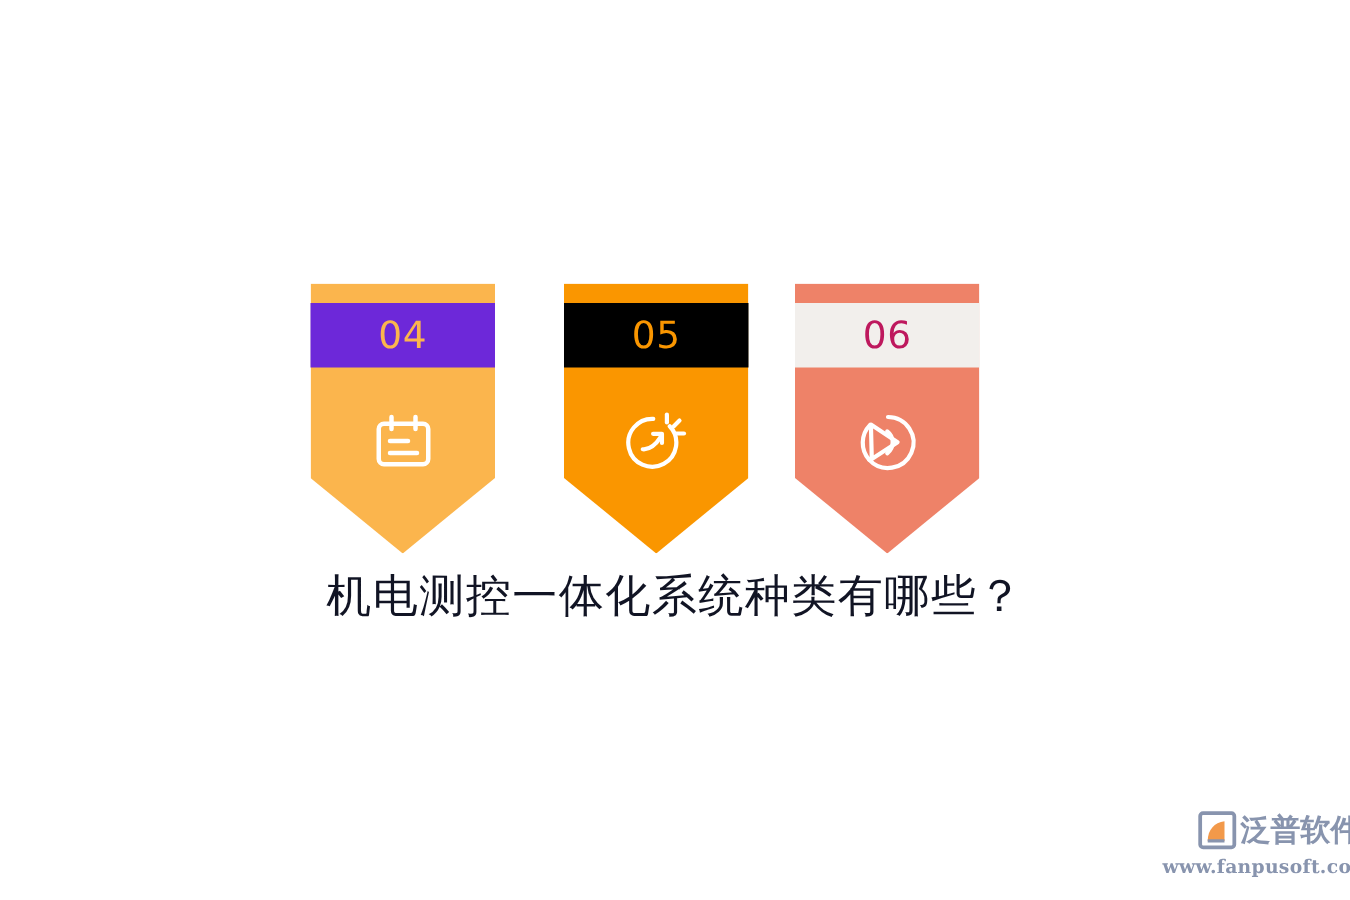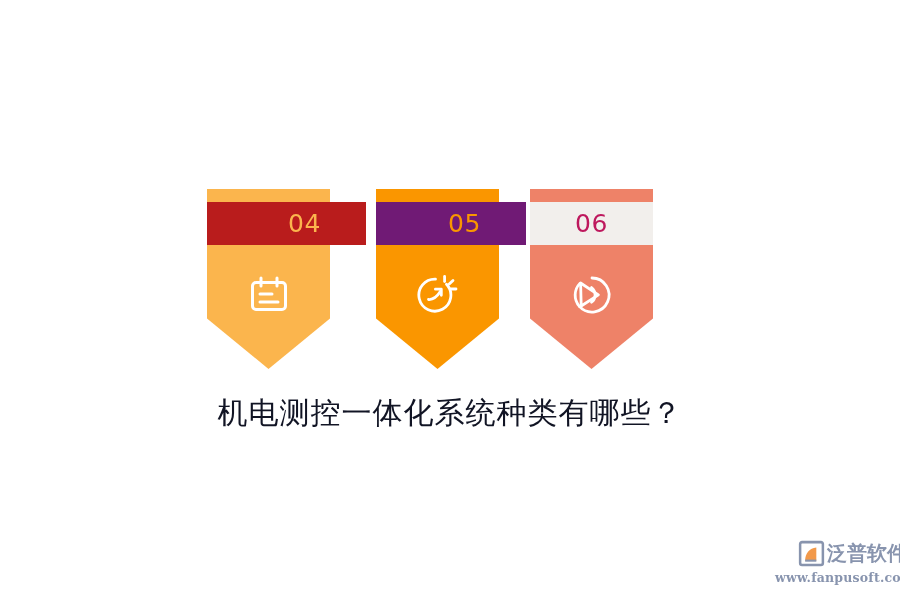--- a/index.html
+++ b/index.html
@@ -141,37 +141,37 @@
 </style>
 </head>
 <body style="background: rgb(255, 255, 255);">
 
 <div id="stage">
 
   <div class="banner-row">
 
     <div class="banner banner-1">
       <div class="pennant" style="background: rgb(251, 181, 77);"></div>
-      <div class="num-band" style="background: #b91c1c; padding-left: 36px;">
+      <div class="num-band" style="background: #6d28d9;">
         <span class="num" style="color: rgb(251, 181, 77);">04</span>
       </div>
       <div class="icon-slot">
         <svg width="40" height="38" viewBox="0 0 40 38" fill="none" aria-hidden="true">
           <rect x="3.5" y="6.5" width="33" height="27" rx="3.5" stroke="#FFFFFF" stroke-width="3"></rect>
           <line x1="12" y1="2" x2="12" y2="10" stroke="#FFFFFF" stroke-width="3" stroke-linecap="round"></line>
           <line x1="28" y1="2" x2="28" y2="10" stroke="#FFFFFF" stroke-width="3" stroke-linecap="round"></line>
           <line x1="11" y1="18" x2="23" y2="18" stroke="#FFFFFF" stroke-width="3" stroke-linecap="round"></line>
           <line x1="11" y1="26" x2="29" y2="26" stroke="#FFFFFF" stroke-width="3" stroke-linecap="round"></line>
         </svg>
       </div>
     </div>
 
     <div class="banner banner-2">
       <div class="pennant" style="background: rgb(250, 150, 0);"></div>
-      <div class="num-band" style="background: #701a75; padding-left: 27px;">
+      <div class="num-band" style="background: #000000;">
         <span class="num" style="color: rgb(250, 150, 0);">05</span>
       </div>
       <div class="icon-slot">
         <svg width="44" height="42" viewBox="0 0 44 42" fill="none" aria-hidden="true">
           <path d="M30.5 10.2A16 16 0 1 1 19.5 5.2" stroke="#FFFFFF" stroke-width="2.8" stroke-linecap="round"></path>
           <path d="M12.5 25.5c4.2 0.4 8.6-2.9 12-8.2" stroke="#FFFFFF" stroke-width="2.8" stroke-linecap="round"></path>
           <path d="M19.4 15.2h5.9v6.1" stroke="#FFFFFF" stroke-width="2.8" stroke-linecap="round" stroke-linejoin="round"></path>
           <line x1="28.6" y1="2.4" x2="28.6" y2="7.6" stroke="#FFFFFF" stroke-width="2.8" stroke-linecap="round"></line>
           <line x1="37.0" y1="6.4" x2="33.2" y2="10.1" stroke="#FFFFFF" stroke-width="2.8" stroke-linecap="round"></line>
           <line x1="40.0" y1="15.0" x2="34.8" y2="15.0" stroke="#FFFFFF" stroke-width="2.8" stroke-linecap="round"></line>
@@ -189,21 +189,21 @@
           <path d="M22 4a17 17 0 1 1-12.6 28.4" stroke="#FFFFFF" stroke-width="2.8" stroke-linecap="round"></path>
           <path d="M9.4 32.4A17 17 0 0 1 9.9 9.4" stroke="#FFFFFF" stroke-width="2.8" stroke-linecap="round"></path>
           <path d="M10.6 9.0 28.4 20.8 11.2 32.0Z" stroke="#FFFFFF" stroke-width="2.8" stroke-linejoin="round" fill="none"></path>
           <path d="M21.5 13.6a9.2 9.2 0 0 1 0 14.6" stroke="#FFFFFF" stroke-width="2.8" stroke-linecap="round"></path>
         </svg>
       </div>
     </div>
 
   </div>
 
-  <div class="headline" style="color: rgb(17, 20, 36); margin-top: 15px;">
+  <div class="headline" style="color: rgb(17, 20, 36);">
     <span class="line">机电测控一体化系统种类有哪些？</span>
   </div>
 
   <div class="watermark">
     <div class="wm-top">
       <svg class="wm-mark" viewBox="0 0 28 28" aria-hidden="true">
         <path d="M4.2 2.2h19.6a2 2 0 0 1 2 2v19.6a2 2 0 0 1-2 2H4.2a2 2 0 0 1-2-2V4.2a2 2 0 0 1 2-2z" fill="none" stroke="#8894AE" stroke-width="2.6"></path>
         <path d="M7.4 21.4c0-7.6 4.6-12.8 11.6-13.6v13.6z" fill="#F2994A"></path>
         <path d="M7.4 21.4h11.6" stroke="#8894AE" stroke-width="2.2" fill="none"></path>
       </svg>

